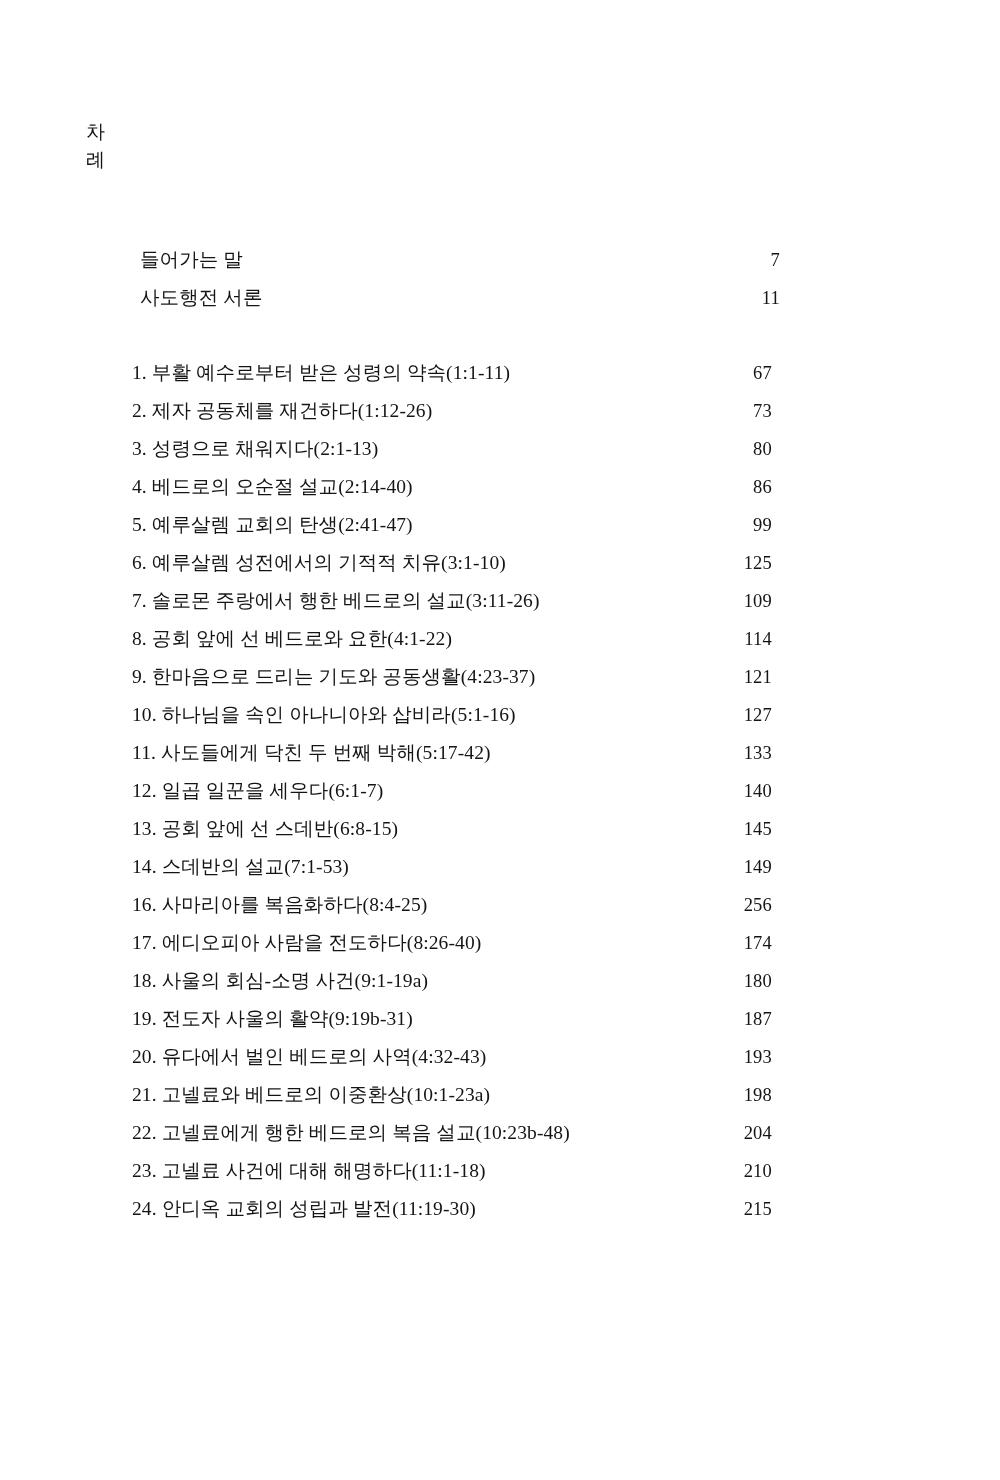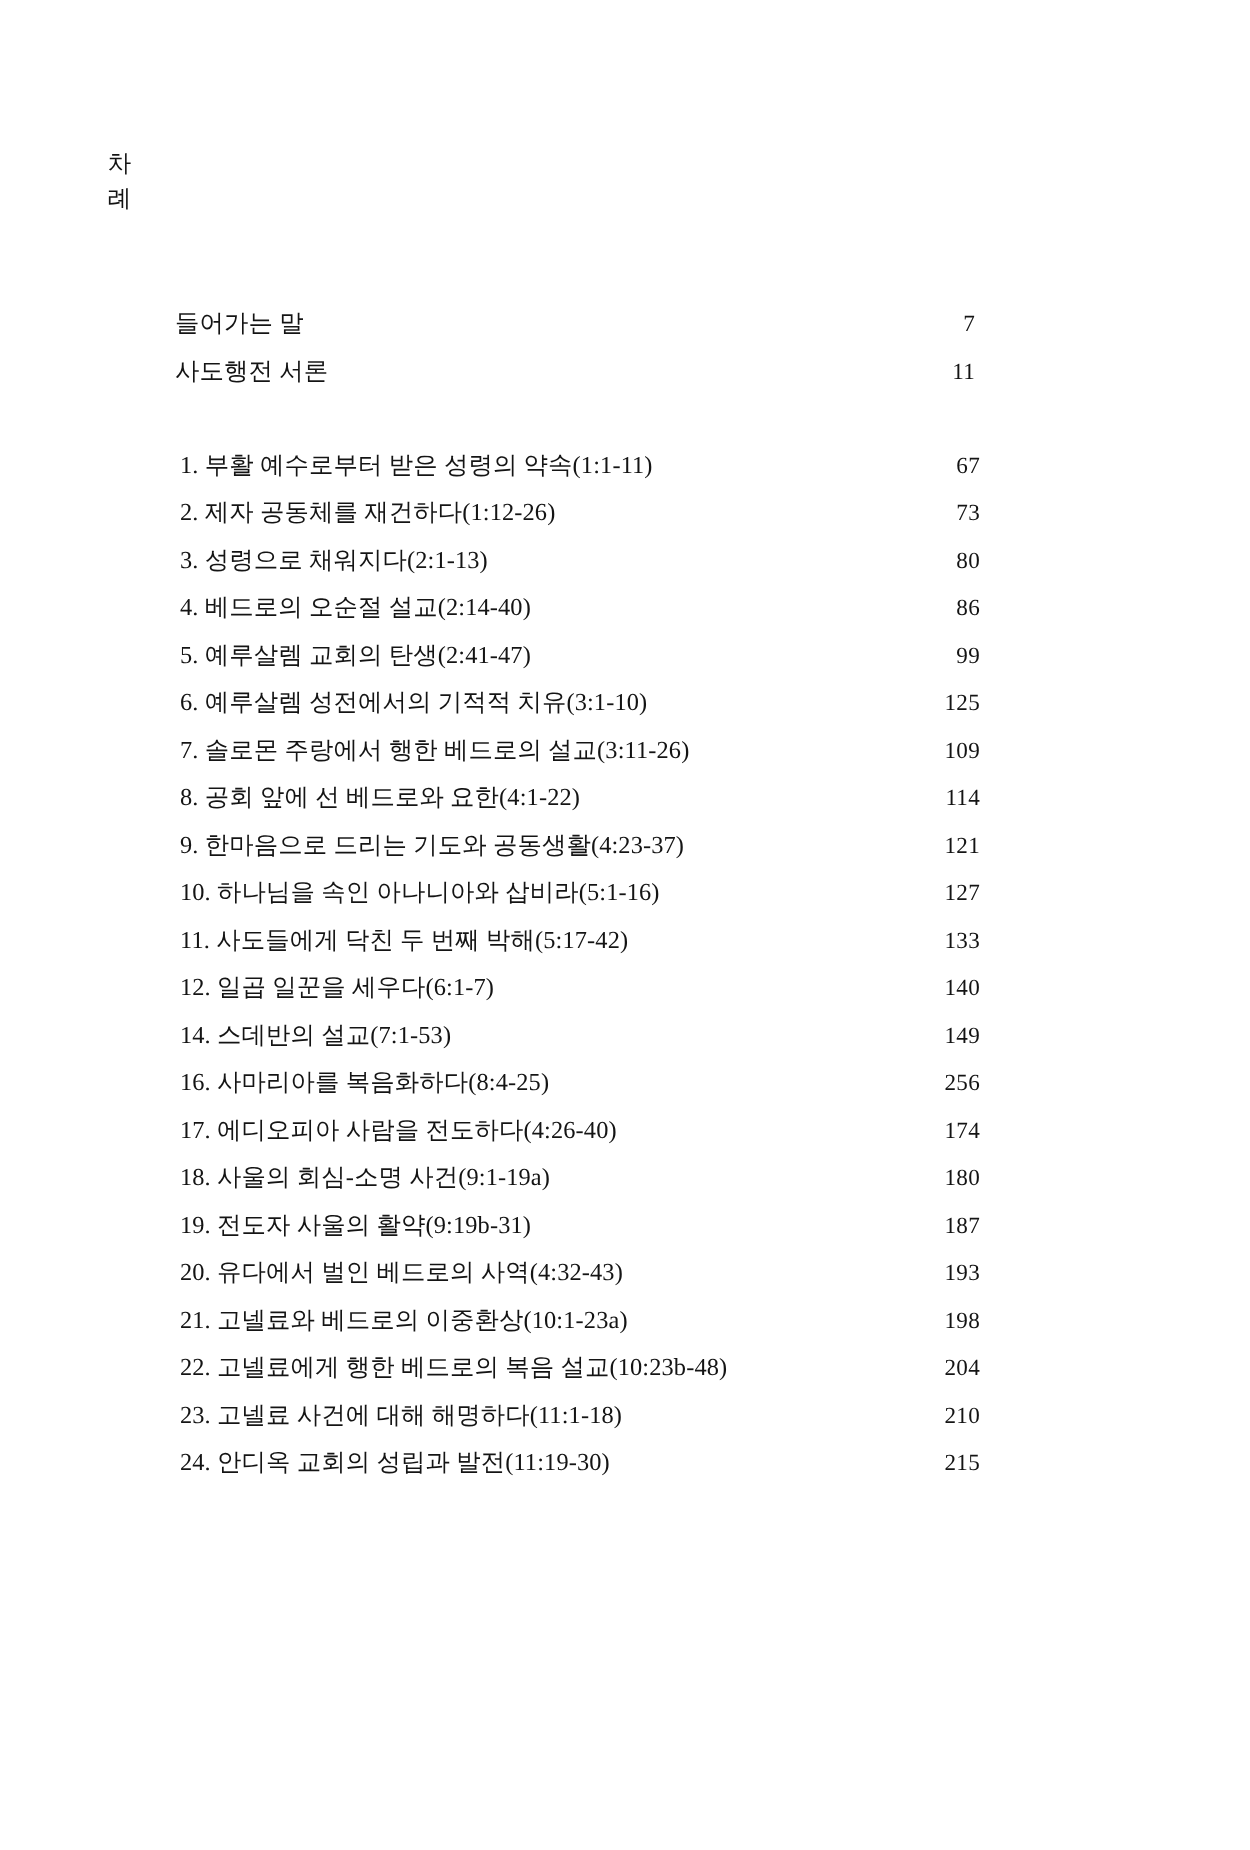--- a/index.html
+++ b/index.html
@@ -42,21 +42,21 @@
   .front-matter {
     position: absolute;
     left: 140px;
     top: 250px;
     width: 640px;
   }
 
   
   .chapter-list {
     position: absolute;
-    left: 144px;
+    left: 132px;
     top: 363px;
     width: 640px;
   }
 
   .entry {
     display: flex;
     align-items: baseline;
     justify-content: space-between;
     font-size: 19.5px;
     line-height: 1;
@@ -146,29 +146,33 @@
     </div>
     <div class="entry">
       <span class="entry-title">11. 사도들에게 닥친 두 번째 박해(5:17-42)</span>
       <span class="entry-page">133</span>
     </div>
     <div class="entry">
       <span class="entry-title">12. 일곱 일꾼을 세우다(6:1-7)</span>
       <span class="entry-page">140</span>
     </div>
     <div class="entry">
+      <span class="entry-title">13. 공회 앞에 선 스데반(6:8-15)</span>
+      <span class="entry-page">145</span>
+    </div>
+    <div class="entry">
       <span class="entry-title">14. 스데반의 설교(7:1-53)</span>
       <span class="entry-page">149</span>
     </div>
     <div class="entry">
       <span class="entry-title">16. 사마리아를 복음화하다(8:4-25)</span>
       <span class="entry-page">256</span>
     </div>
     <div class="entry">
-      <span class="entry-title">17. 에디오피아 사람을 전도하다(4:26-40)</span>
+      <span class="entry-title">17. 에디오피아 사람을 전도하다(8:26-40)</span>
       <span class="entry-page">174</span>
     </div>
     <div class="entry">
       <span class="entry-title">18. 사울의 회심-소명 사건(9:1-19a)</span>
       <span class="entry-page">180</span>
     </div>
     <div class="entry">
       <span class="entry-title">19. 전도자 사울의 활약(9:19b-31)</span>
       <span class="entry-page">187</span>
     </div>

